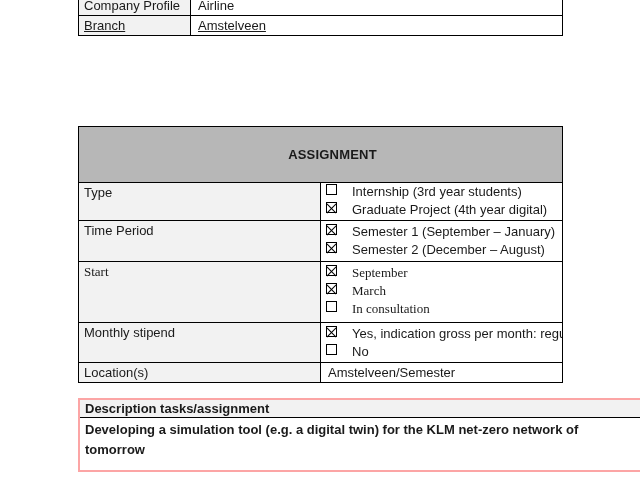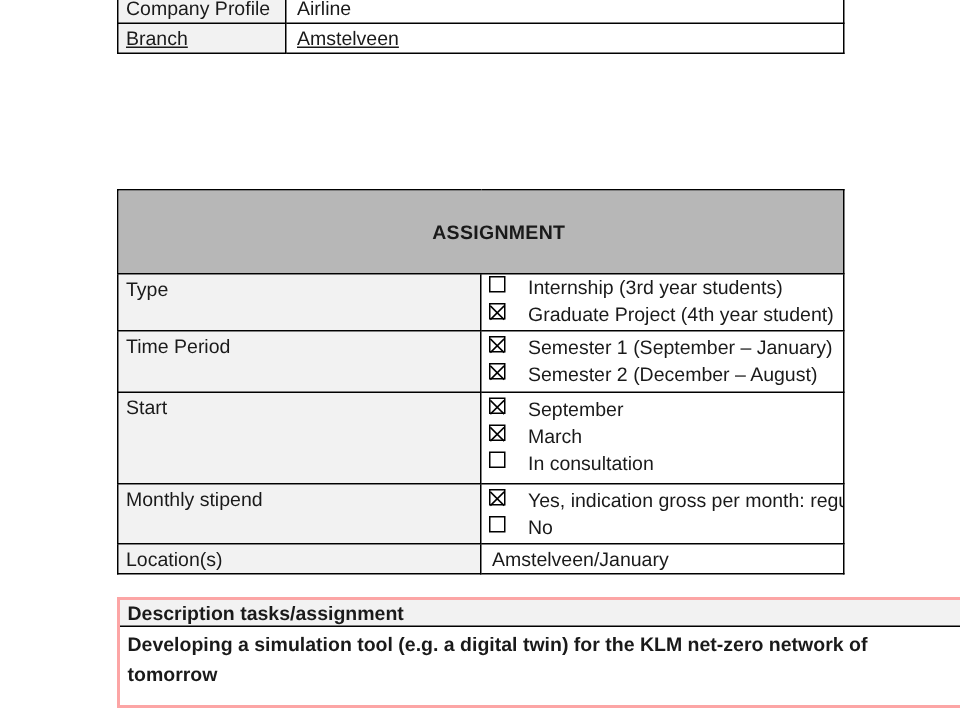--- a/index.html
+++ b/index.html
@@ -36,21 +36,21 @@
     background: #b7b7b7;
     text-align: center;
     vertical-align: middle;
     font-weight: bold;
     font-size: 13px;
     letter-spacing: 0.2px;
     padding-left: 24px;
   }
   #assignment-table tr.row-type    { height: 36px; }
   #assignment-table tr.row-time    { height: 41px; }
-  #assignment-table tr.row-start   { height: 61px; }
+  #assignment-table tr.row-start   { height: 61px; font-family: Liberation Serif, serif; }
   #assignment-table tr.row-stipend { height: 39px; }
   #assignment-table tr.row-loc     { height: 19px; padding-left: 36px; }
   td.opts { padding: 1px 2px 0 0; }
   tr.row-time td.opts, tr.row-start td.opts, tr.row-stipend td.opts { padding-top: 3px; }
   .opt { display: flex; align-items: flex-start; height: 18px; padding-left: 5px; }
   .cb {
     flex: 0 0 auto;
     width: 11px; height: 11px;
     border: 1px solid #000;
     position: relative;
@@ -115,21 +115,21 @@
 
     <tr class="row-type">
       <td class="lbl">Type</td>
       <td class="opts">
         <div class="opt">
           <span class="cb"></span>
           <span class="opt-text">Internship (3rd year students)</span>
         </div>
         <div class="opt">
           <span class="cb checked"></span>
-          <span class="opt-text">Graduate Project (4th year student)</span>
+          <span class="opt-text">Graduate Project (4th year digital)</span>
         </div>
       </td>
     </tr>
 
     <tr class="row-time">
       <td class="lbl">Time Period</td>
       <td class="opts">
         <div class="opt">
           <span class="cb checked"></span>
           <span class="opt-text">Semester 1 (September – January)</span>
@@ -168,21 +168,21 @@
         </div>
         <div class="opt">
           <span class="cb"></span>
           <span class="opt-text">No</span>
         </div>
       </td>
     </tr>
 
     <tr class="row-loc">
       <td class="lbl">Location(s)</td>
-      <td class="val">Amstelveen/January</td>
+      <td class="val">Amstelveen/Semester</td>
     </tr>
   </tbody>
     </table>
 
   <div id="description-box">
     <div class="hdr">Description tasks/assignment</div>
     <div class="body">Developing a simulation tool (e.g. a digital twin) for the KLM net-zero network of tomorrow</div>
   </div>
 
 </div>

